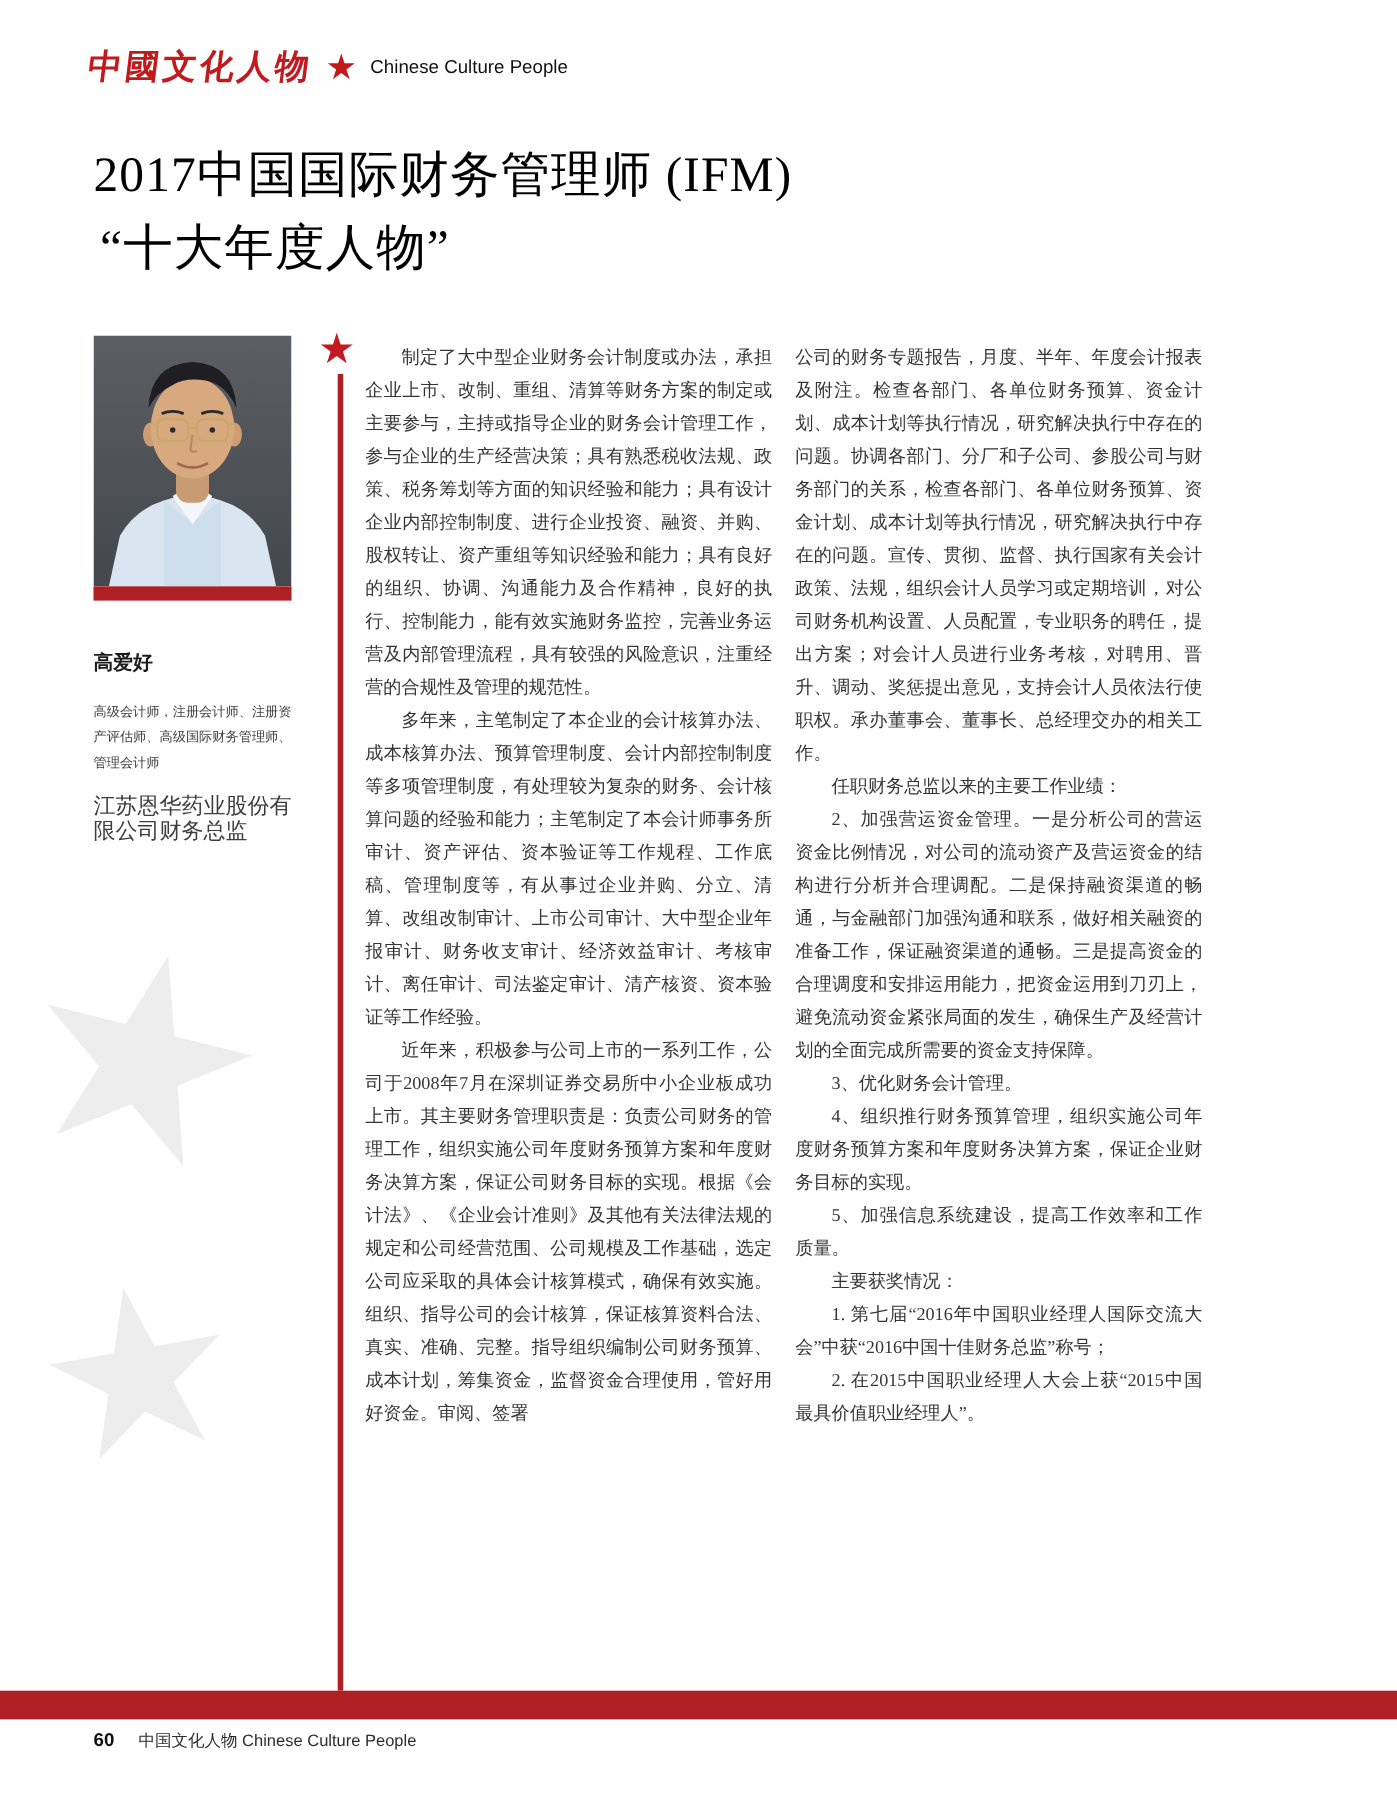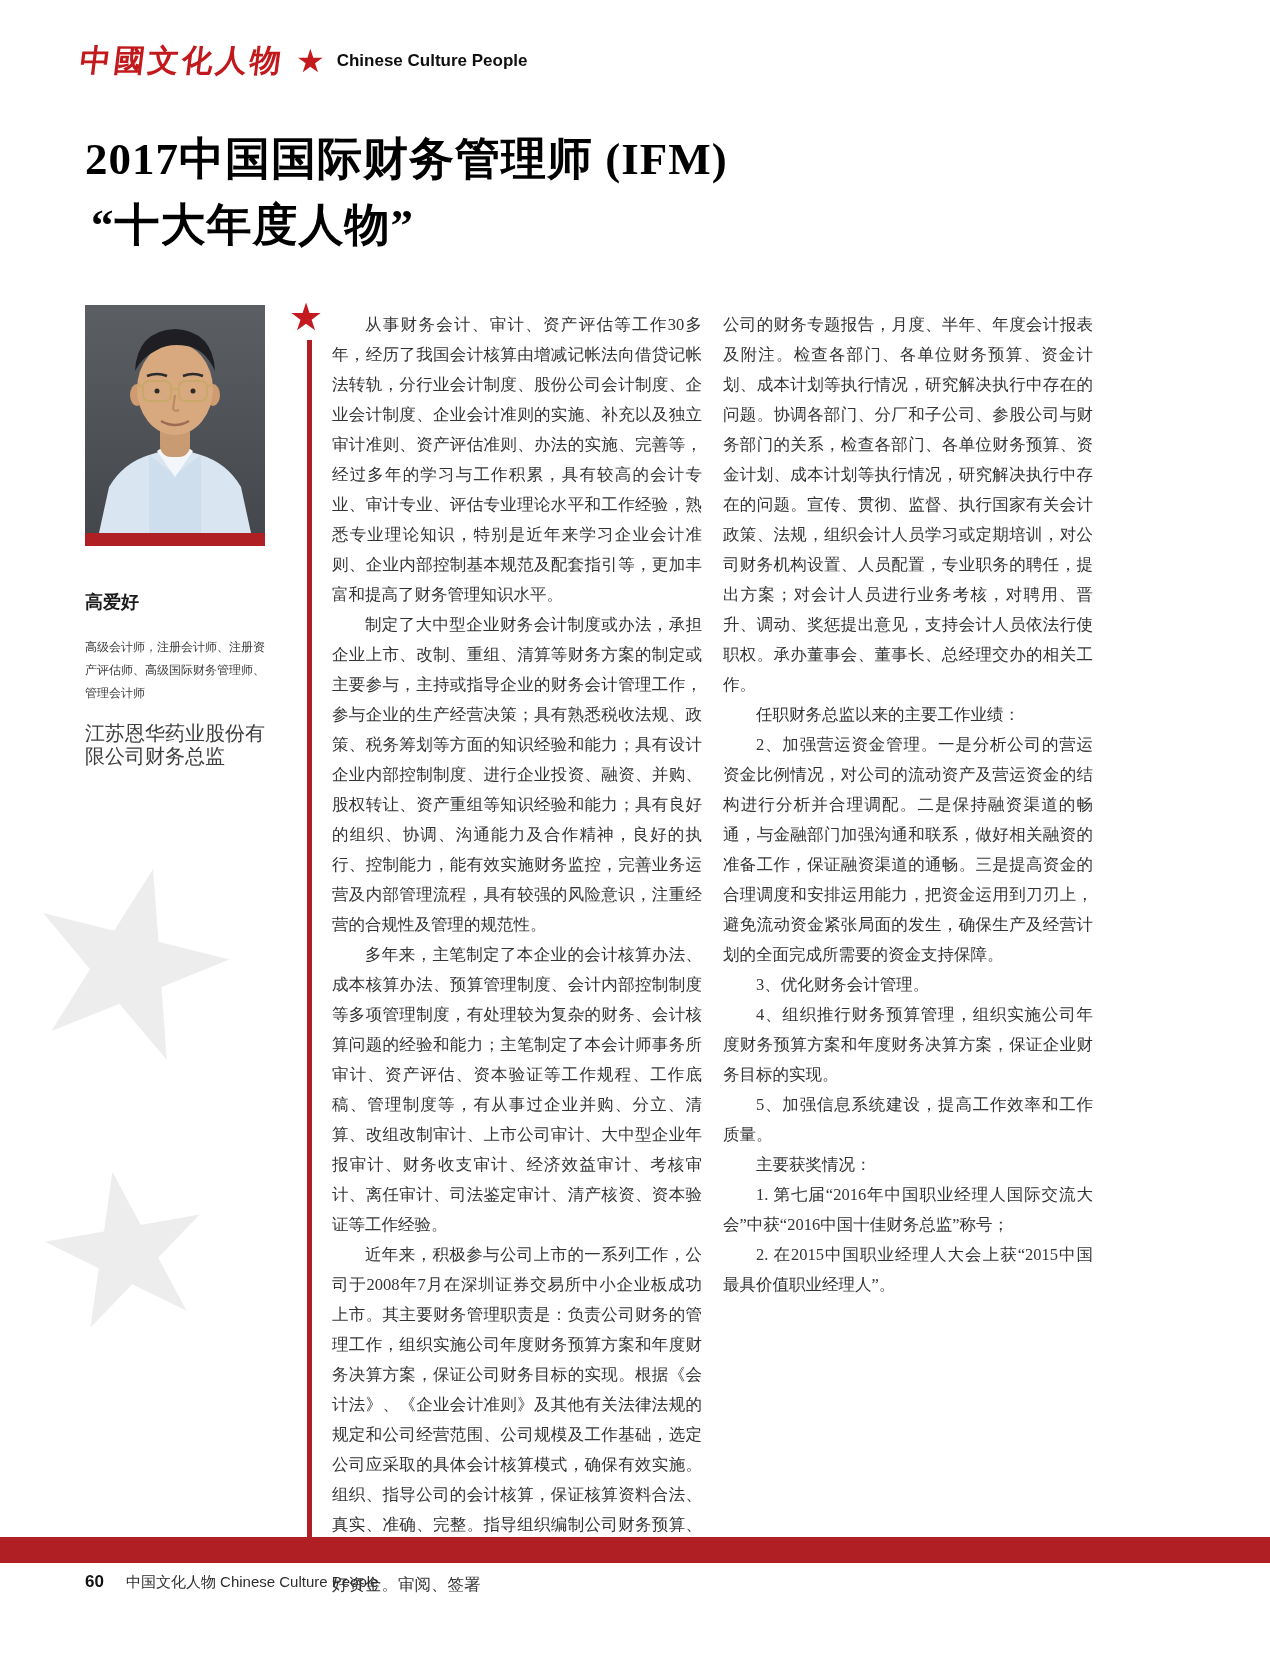--- a/index.html
+++ b/index.html
@@ -3,24 +3,24 @@
 <meta charset="utf-8">
 <style>
   html,body{margin:0;padding:0;background:#fff;}
   .page{position:relative;width:1270px;height:1654px;background:#ffffff;overflow:hidden;
         font-family:"Liberation Serif",serif;color:#333;}
   
   .masthead{position:absolute;left:80px;top:40px;display:flex;align-items:center;gap:12px;z-index:2;}
   .logo-cn{font-family:"DejaVu Serif",serif;font-weight:900;font-size:31px;color:#c2191d;
            letter-spacing:3px;transform:skewX(-7deg);}
   .logo-star{font-family:"DejaVu Sans",sans-serif;font-size:32px;line-height:1;color:#c2191d;}
-  .logo-en{font-family:"Liberation Sans",sans-serif;font-weight:700;font-size:17px;color:#0f0f0f;}
+  .logo-en{font-family:"Liberation Sans",sans-serif;font-weight:400;font-size:17px;color:#0f0f0f;}
   
   .title{position:absolute;left:85px;top:126px;margin:0;z-index:2;
-         font-size:45px;line-height:66px;font-weight:700;color:#000;letter-spacing:1px;}
+         font-size:45px;line-height:66px;font-weight:400;color:#000;letter-spacing:1px;}
   .title .t2{display:block;padding-left:6px;}
   
   .leftcol{position:absolute;left:85px;top:305px;width:180px;z-index:2;
            font-family:"Liberation Sans",sans-serif;}
   .photo{display:block;width:180px;height:228px;}
   .photo-bar{width:180px;height:13px;background:#b01f24;}
   .name{margin-top:44px;font-size:18px;font-weight:700;color:#1b1b1b;}
   .creds{margin-top:22px;font-size:12px;line-height:23px;color:#3d3d3d;}
   .company{margin-top:17px;font-size:20px;line-height:23px;color:#3d3d3d;}
   
@@ -97,21 +97,20 @@
     <div class="photo-bar"></div>
     <div class="name">高爱好</div>
     <div class="creds">高级会计师，注册会计师、注册资产评估师、高级国际财务管理师、管理会计师</div>
     <div class="company">江苏恩华药业股份有限公司财务总监</div>
   </aside>
 
   <span class="flagstar">★</span>
   <div class="pole"></div>
 
   <section class="col col1">
-      <p>从事财务会计、审计、资产评估等工作30多年，经历了我国会计核算由增减记帐法向借贷记帐法转轨，分行业会计制度、股份公司会计制度、企业会计制度、企业会计准则的实施、补充以及独立审计准则、资产评估准则、办法的实施、完善等，经过多年的学习与工作积累，具有较高的会计专业、审计专业、评估专业理论水平和工作经验，熟悉专业理论知识，特别是近年来学习企业会计准则、企业内部控制基本规范及配套指引等，更加丰富和提高了财务管理知识水平。</p>
       <p>制定了大中型企业财务会计制度或办法，承担企业上市、改制、重组、清算等财务方案的制定或主要参与，主持或指导企业的财务会计管理工作，参与企业的生产经营决策；具有熟悉税收法规、政策、税务筹划等方面的知识经验和能力；具有设计企业内部控制制度、进行企业投资、融资、并购、股权转让、资产重组等知识经验和能力；具有良好的组织、协调、沟通能力及合作精神，良好的执行、控制能力，能有效实施财务监控，完善业务运营及内部管理流程，具有较强的风险意识，注重经营的合规性及管理的规范性。</p>
       <p>多年来，主笔制定了本企业的会计核算办法、成本核算办法、预算管理制度、会计内部控制制度等多项管理制度，有处理较为复杂的财务、会计核算问题的经验和能力；主笔制定了本会计师事务所审计、资产评估、资本验证等工作规程、工作底稿、管理制度等，有从事过企业并购、分立、清算、改组改制审计、上市公司审计、大中型企业年报审计、财务收支审计、经济效益审计、考核审计、离任审计、司法鉴定审计、清产核资、资本验证等工作经验。</p>
       <p>近年来，积极参与公司上市的一系列工作，公司于2008年7月在深圳证券交易所中小企业板成功上市。其主要财务管理职责是：负责公司财务的管理工作，组织实施公司年度财务预算方案和年度财务决算方案，保证公司财务目标的实现。根据《会计法》、《企业会计准则》及其他有关法律法规的规定和公司经营范围、公司规模及工作基础，选定公司应采取的具体会计核算模式，确保有效实施。组织、指导公司的会计核算，保证核算资料合法、真实、准确、完整。指导组织编制公司财务预算、成本计划，筹集资金，监督资金合理使用，管好用好资金。审阅、签署</p>
     </section>
 
   <section class="col col2">
       <p>公司的财务专题报告，月度、半年、年度会计报表及附注。检查各部门、各单位财务预算、资金计划、成本计划等执行情况，研究解决执行中存在的问题。协调各部门、分厂和子公司、参股公司与财务部门的关系，检查各部门、各单位财务预算、资金计划、成本计划等执行情况，研究解决执行中存在的问题。宣传、贯彻、监督、执行国家有关会计政策、法规，组织会计人员学习或定期培训，对公司财务机构设置、人员配置，专业职务的聘任，提出方案；对会计人员进行业务考核，对聘用、晋升、调动、奖惩提出意见，支持会计人员依法行使职权。承办董事会、董事长、总经理交办的相关工作。</p>
       <p>任职财务总监以来的主要工作业绩：</p>
       <p>2、加强营运资金管理。一是分析公司的营运资金比例情况，对公司的流动资产及营运资金的结构进行分析并合理调配。二是保持融资渠道的畅通，与金融部门加强沟通和联系，做好相关融资的准备工作，保证融资渠道的通畅。三是提高资金的合理调度和安排运用能力，把资金运用到刀刃上，避免流动资金紧张局面的发生，确保生产及经营计划的全面完成所需要的资金支持保障。</p>
       <p>3、优化财务会计管理。</p>

